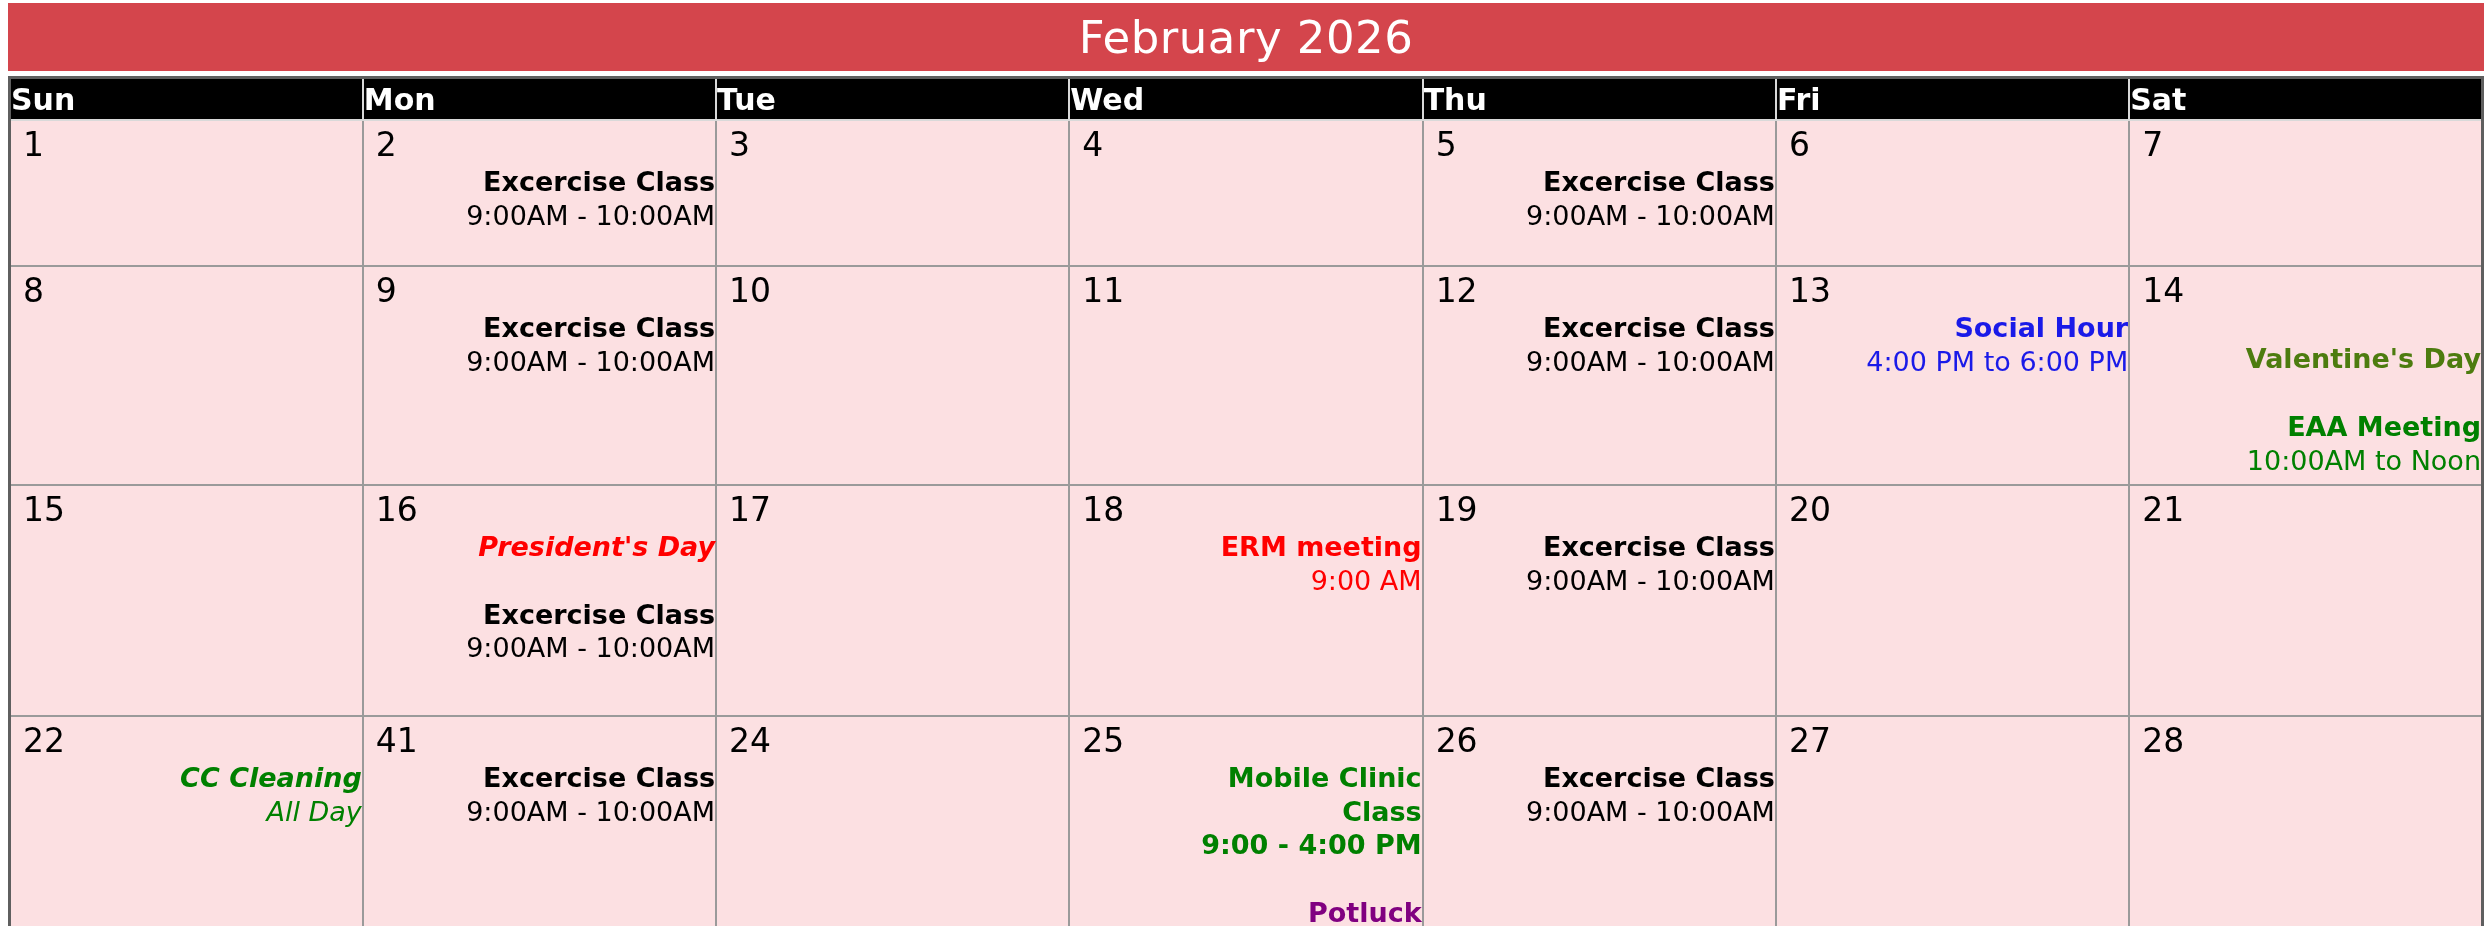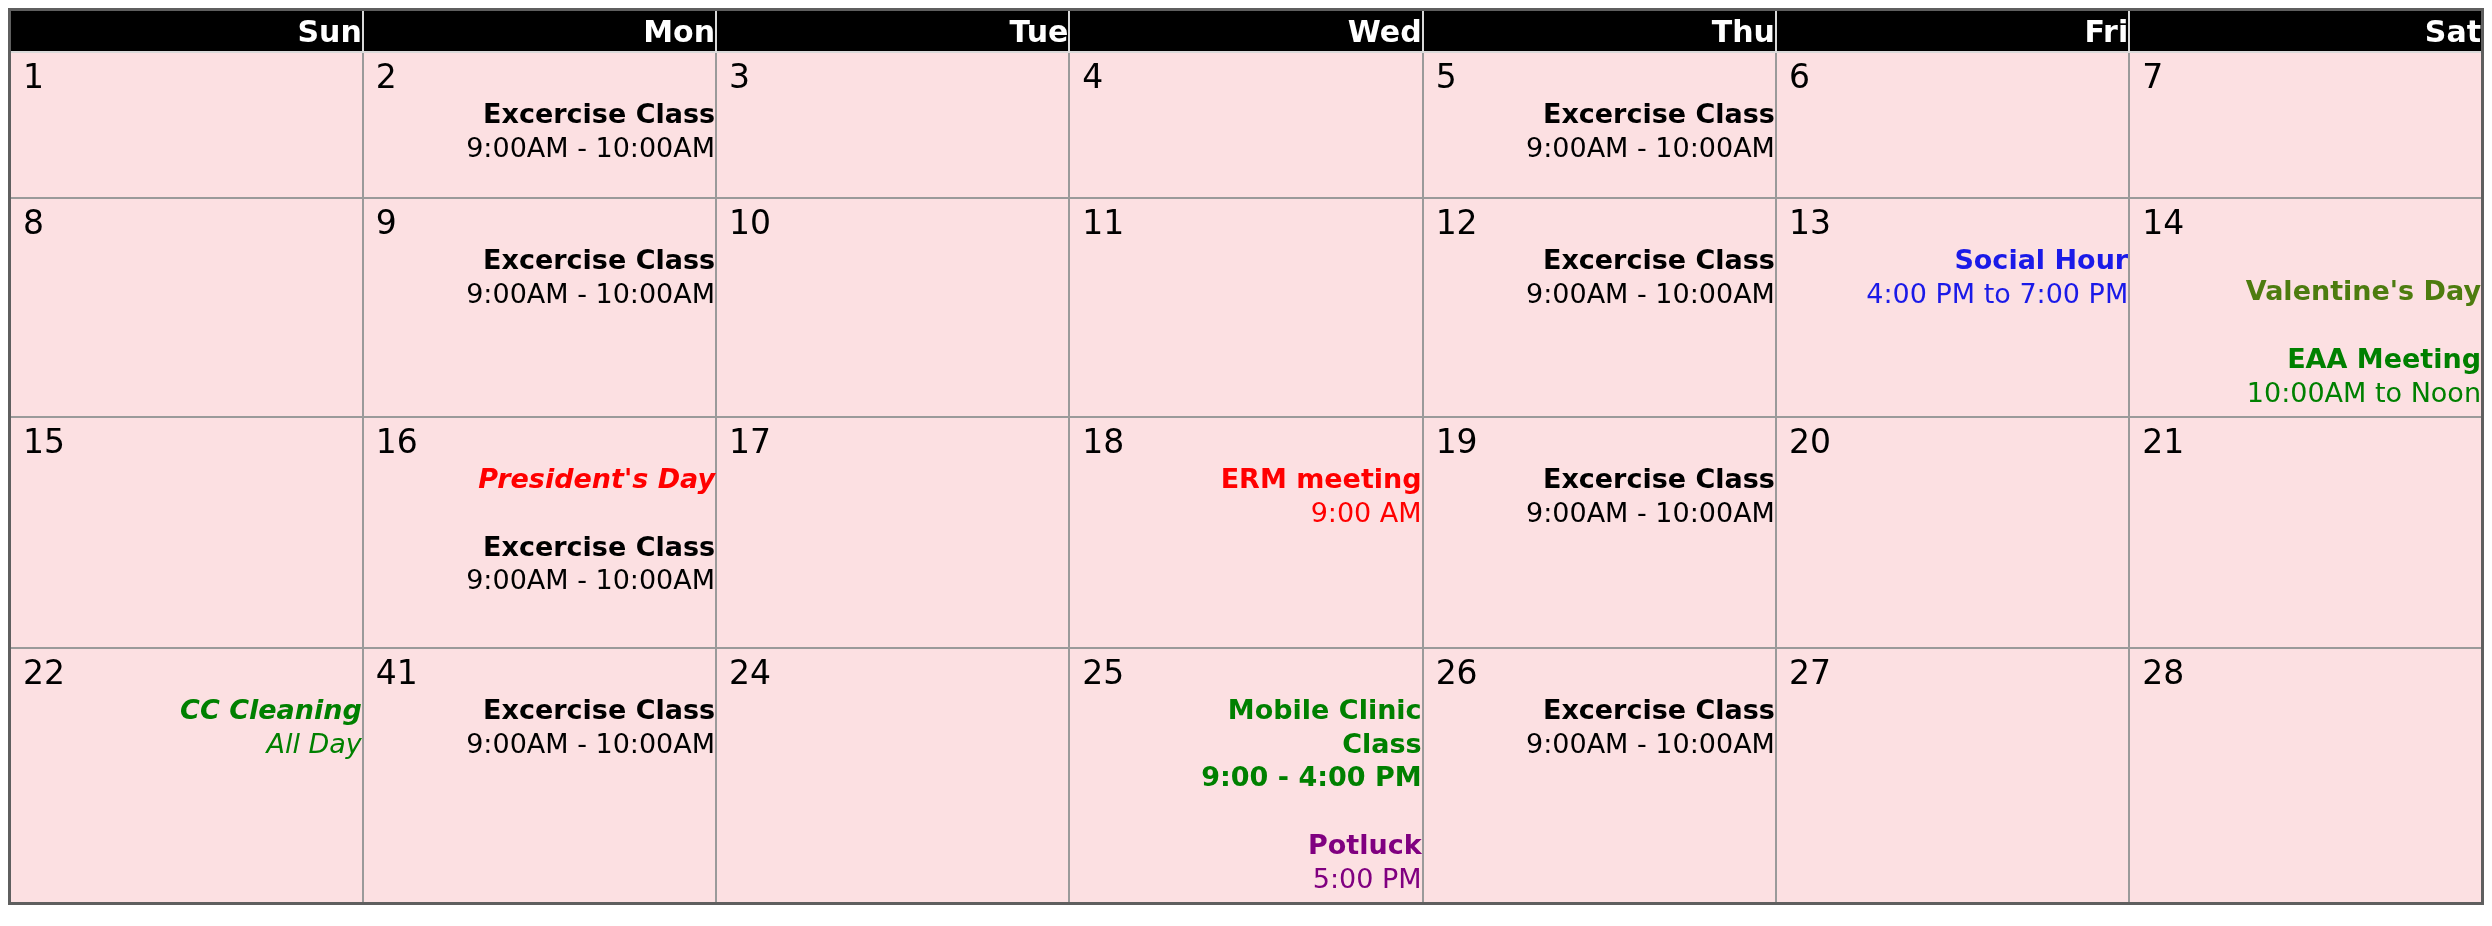--- a/index.html
+++ b/index.html
@@ -33,21 +33,21 @@
     border: 3px solid var(--border-outer, #5f5f5f);
   }
   table.cal-table thead th {
     background: var(--header-bg, #000000);
     color: var(--header-text, #ffffff);
     font-size: 30px;
     font-weight: bold;
     height: 40px;
     border: 2px solid var(--border-header, #d9d9d9);
     padding: 0;
-    text-align: right;
+    text-align: left;
   }
   table.cal-table tbody td {
     background: var(--cell-bg, #fce0e2);
     border: 2px solid var(--border-inner, #9a9a9a);
     vertical-align: top;
     padding: 0 0 6px 0;
   }
   .day-number {
     font-size: 33px;
     line-height: 1.1;
@@ -64,20 +64,23 @@
     margin-top: 34px;
   }
   .event-line.bold {
     font-weight: bold;
   }
 </style>
 </head>
 <body>
 
 <div class="calendar">
+  <div class="title-bar">
+    <span>February 2026</span>
+  </div>
   <table class="cal-table">
     <thead>
       <tr>
         <th>Sun</th>
         <th>Mon</th>
         <th>Tue</th>
         <th>Wed</th>
         <th>Thu</th>
         <th>Fri</th>
         <th>Sat</th>
@@ -153,21 +156,21 @@
                 <div class="event-line bold">Excercise Class</div>
                 <div class="event-line">9:00AM - 10:00AM</div>
               </div>
             </div>
           </td>
           <td>
             <div class="day-number">13</div>
             <div class="events">
               <div class="event" style="color: rgb(26, 26, 232);">
                 <div class="event-line bold">Social Hour</div>
-                <div class="event-line">4:00 PM to 7:00 PM</div>
+                <div class="event-line">4:00 PM to 6:00 PM</div>
               </div>
             </div>
           </td>
           <td>
             <div class="day-number">14</div>
             <div class="events">
               <div class="event" style="color: #4d7c0f; margin-top: 31px;">
                 <div class="event-line bold">Valentine's Day</div>
               </div>
               <div class="event" style="color: rgb(0, 128, 0);">

